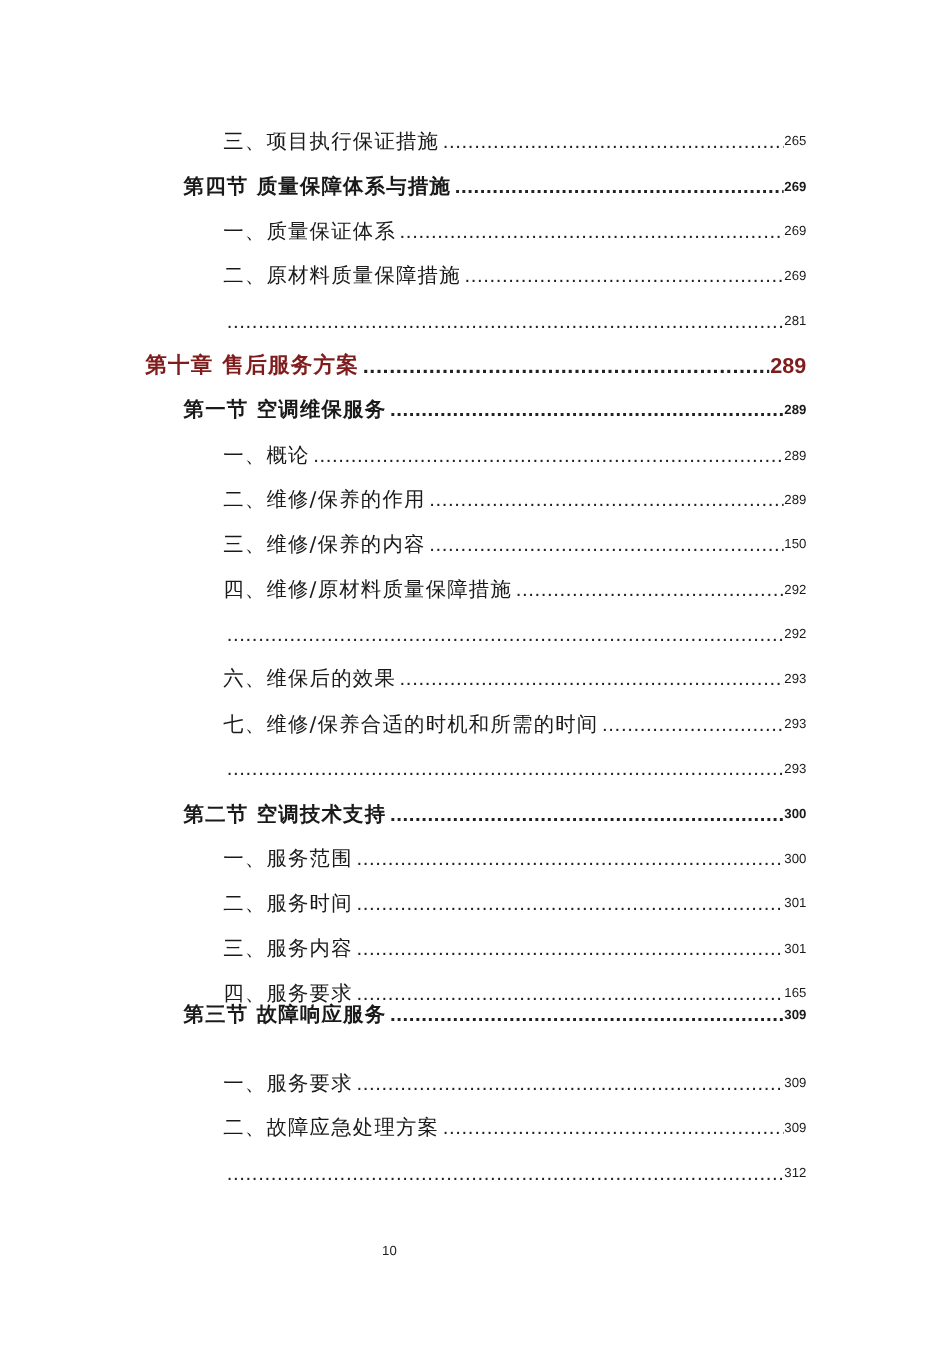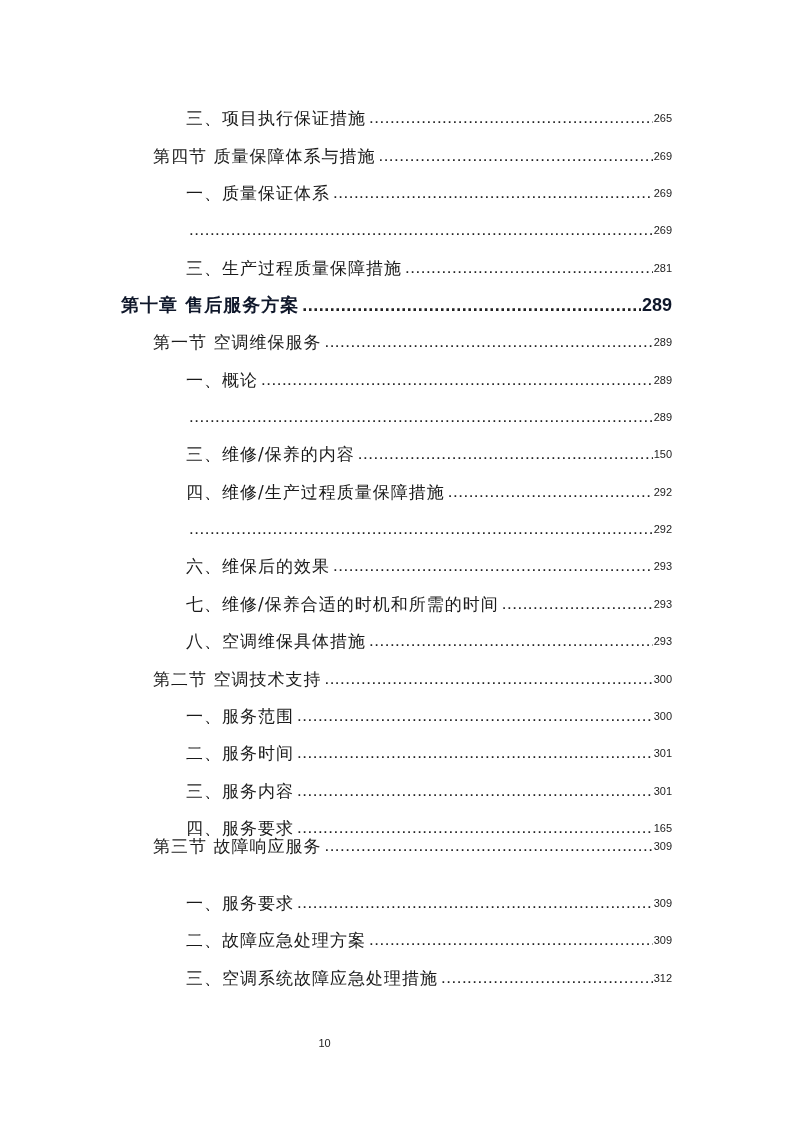--- a/index.html
+++ b/index.html
@@ -1,22 +1,22 @@
 <!DOCTYPE html>
 <html><head>
   <meta charset="utf-8">
   <style>
     html, body { margin: 0; padding: 0; background: #ffffff; }
     body { width: 793px; height: 1122px; position: relative; overflow: hidden;
            font-family: "DejaVu Sans", "Liberation Sans", sans-serif; color: #111; }
     .toc { position: absolute; left: 0; top: 0; width: 793px; }
     .row { position: absolute; display: flex; align-items: flex-end; right: 121px;
            font-size: 17px; line-height: 22px; white-space: nowrap; color: #1a1a1a; }
-    .row.lvl0 { left: 121px; font-weight: bold; font-size: 18px; color: #0f172a; }
-    .row.lvl1 { left: 153px; }
+    .row.lvl0 { left: 121px; font-weight: bold; font-size: 18px; color: #7f1d1d; }
+    .row.lvl1 { left: 153px; font-weight: bold; }
     .row.lvl2 { left: 186px; }
     .row .label { flex: 0 0 auto; letter-spacing: 1px; }
     .row .dots { flex: 1 1 auto; overflow: hidden; margin: 0 1px 0 3px;
                  font-family: "Liberation Sans", sans-serif; letter-spacing: 0.5px; color: #222; }
     .row .dots::before { content: "................................................................................................................................................................................................................"; }
     .row .page { flex: 0 0 auto; font-family: "Liberation Sans", sans-serif; font-size: 11px; }
     .row.lvl0 .page { font-weight: bold; font-size: 18px; }
     .row.lvl0 .dots { font-weight: bold; }
     .footer { position: absolute; top: 1037px; left: 0; width: 649px; text-align: center;
               font-family: "Liberation Sans", sans-serif; font-size: 11px; color: #222; }
@@ -34,73 +34,73 @@
       <span class="label"><span>第四节</span>&nbsp;<span>质量保障体系与措施</span></span>
       <span class="dots"></span>
       <span class="page">269</span>
     </div>
   <div class="row lvl2" style="top:182px">
       <span class="label"><span>一、</span><span>质量保证体系</span></span>
       <span class="dots"></span>
       <span class="page">269</span>
     </div>
   <div class="row lvl2" style="top:219px">
+      <span class="label"><span>二、</span><span>原材料质量保障措施</span></span>
       <span class="dots"></span>
       <span class="page">269</span>
     </div>
   <div class="row lvl2" style="top:257px">
-      <span class="label"><span>三、</span><span>生产过程质量保障措施</span></span>
       <span class="dots"></span>
       <span class="page">281</span>
     </div>
   <div class="row lvl0" style="top:294px">
       <span class="label"><span>第十章</span>&nbsp;<span>售后服务方案</span></span>
       <span class="dots"></span>
       <span class="page">289</span>
     </div>
   <div class="row lvl1" style="top:331px">
       <span class="label"><span>第一节</span>&nbsp;<span>空调维保服务</span></span>
       <span class="dots"></span>
       <span class="page">289</span>
     </div>
   <div class="row lvl2" style="top:369px">
       <span class="label"><span>一、</span><span>概论</span></span>
       <span class="dots"></span>
       <span class="page">289</span>
     </div>
   <div class="row lvl2" style="top:406px">
+      <span class="label"><span>二、</span><span>维修/保养的作用</span></span>
       <span class="dots"></span>
       <span class="page">289</span>
     </div>
   <div class="row lvl2" style="top:443px">
       <span class="label"><span>三、</span><span>维修/保养的内容</span></span>
       <span class="dots"></span>
       <span class="page">150</span>
     </div>
   <div class="row lvl2" style="top:481px">
-      <span class="label"><span>四、</span><span>维修/生产过程质量保障措施</span></span>
+      <span class="label"><span>四、</span><span>维修/原材料质量保障措施</span></span>
       <span class="dots"></span>
       <span class="page">292</span>
     </div>
   <div class="row lvl2" style="top:518px">
       <span class="dots"></span>
       <span class="page">292</span>
     </div>
   <div class="row lvl2" style="top:555px">
       <span class="label"><span>六、</span><span>维保后的效果</span></span>
       <span class="dots"></span>
       <span class="page">293</span>
     </div>
   <div class="row lvl2" style="top:593px">
       <span class="label"><span>七、</span><span>维修/保养合适的时机和所需的时间</span></span>
       <span class="dots"></span>
       <span class="page">293</span>
     </div>
   <div class="row lvl2" style="top:630px">
-      <span class="label"><span>八、</span><span>空调维保具体措施</span></span>
       <span class="dots"></span>
       <span class="page">293</span>
     </div>
   <div class="row lvl1" style="top:668px">
       <span class="label"><span>第二节</span>&nbsp;<span>空调技术支持</span></span>
       <span class="dots"></span>
       <span class="page">300</span>
     </div>
   <div class="row lvl2" style="top:705px">
       <span class="label"><span>一、</span><span>服务范围</span></span>
@@ -131,19 +131,18 @@
       <span class="label"><span>一、</span><span>服务要求</span></span>
       <span class="dots"></span>
       <span class="page">309</span>
     </div>
   <div class="row lvl2" style="top:929px">
       <span class="label"><span>二、</span><span>故障应急处理方案</span></span>
       <span class="dots"></span>
       <span class="page">309</span>
     </div>
   <div class="row lvl2" style="top:967px">
-      <span class="label"><span>三、</span><span>空调系统故障应急处理措施</span></span>
       <span class="dots"></span>
       <span class="page">312</span>
     </div>
 </div>
 
 <div class="footer">10</div>
 
 </body></html>

